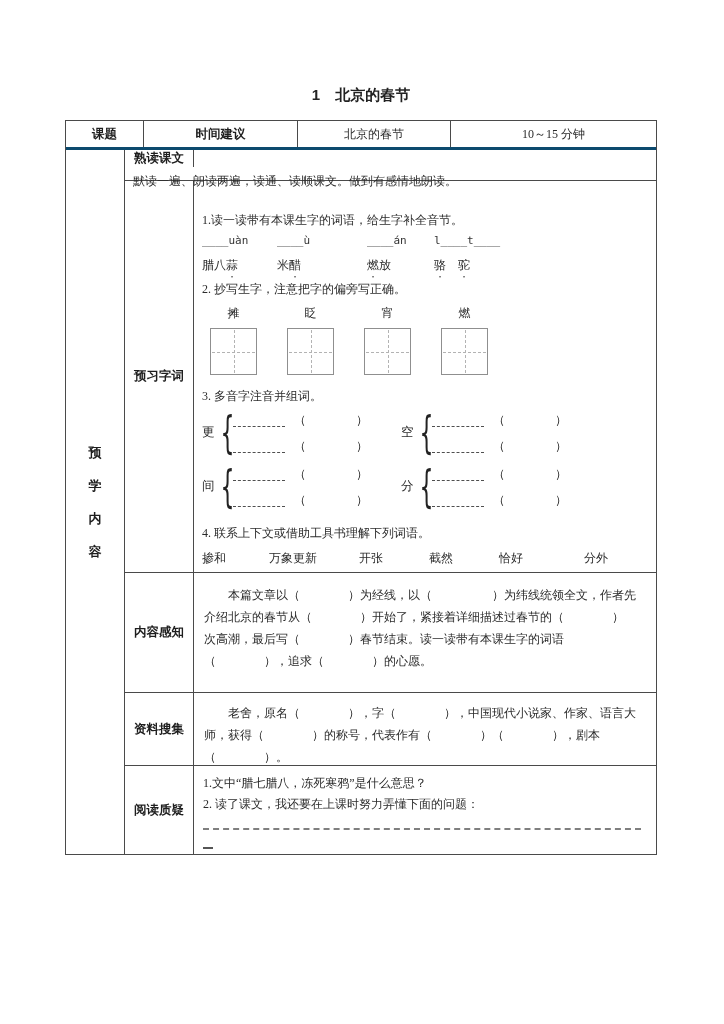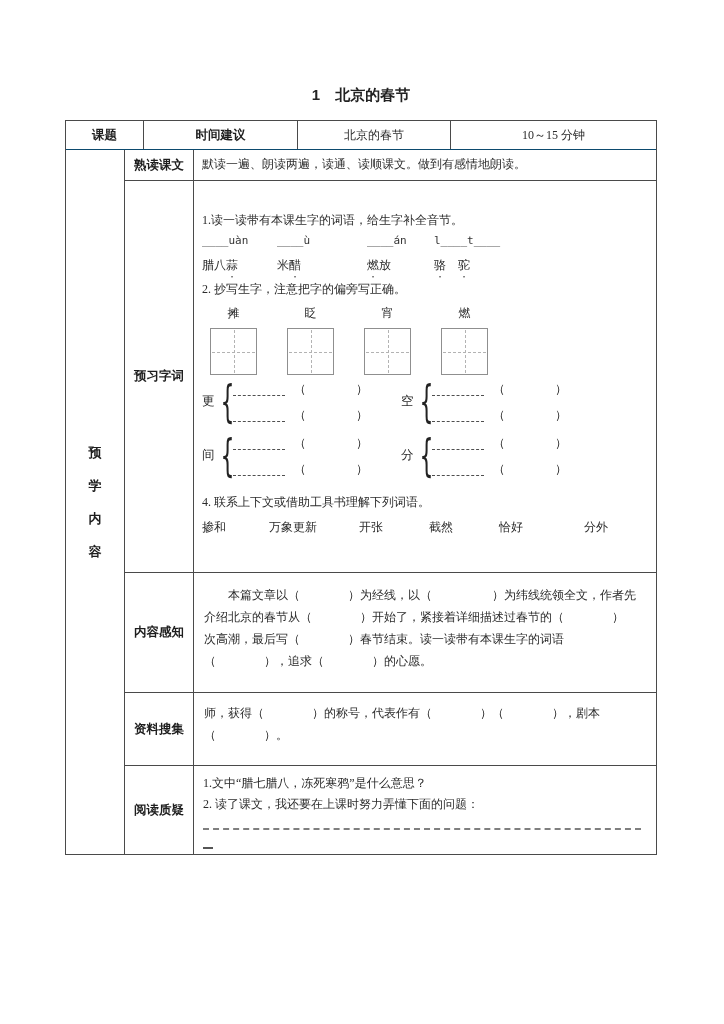--- a/index.html
+++ b/index.html
@@ -11,34 +11,34 @@
   }
   .title {
     position:absolute; left:65px; top:86px; width:592px;
     text-align:center; font-weight:bold; font-size:15px;
     font-family:"Liberation Sans","DejaVu Sans",sans-serif; color:#222;
   }
   .tbl {
     position:absolute; left:65px; top:120px; width:592px; height:735px;
     border:1px solid #4a4a4a;
   }
-  .hrow { display:flex; height:29px; border-bottom:1px solid #0c4a6e; }
+  .hrow { display:flex; height:29px; border-bottom:3px solid #0c4a6e; }
   .hcell { display:flex; align-items:center; justify-content:center; border-left:1px solid #4a4a4a; }
   .hcell:first-child { border-left:none; }
   .hlabel { font-family:"Liberation Sans","DejaVu Sans",sans-serif; font-weight:bold; font-size:12.5px; color:#1e1e1e; }
   .w1{width:77px;} .w2{width:153px;} .w3{width:154px;} .w4{flex:1;}
   .tbody { display:flex; height:705px; }
   .leftcol {
     width:59px; border-right:1px solid #4a4a4a;
     display:flex; flex-direction:column; align-items:center; justify-content:center; gap:15px;
     font-family:"Liberation Sans","DejaVu Sans",sans-serif; font-weight:bold; font-size:13px; color:#1e1e1e;
   }
   .rightcol { flex:1; display:flex; flex-direction:column; }
   .trow { display:flex; border-top:1px solid #4a4a4a; }
-  .trow:first-child { border-top:none; }
+  .trow:first-child { border-top:none;flex-direction:column; }
   .rlabel {
     width:69px; border-right:1px solid #4a4a4a;
     display:flex; align-items:center; justify-content:center;
     font-family:"Liberation Sans","DejaVu Sans",sans-serif; font-weight:bold; font-size:12.5px; color:#1e1e1e;
   }
   .rcontent { flex:1; position:relative; }
   .h-shudu{height:30px;} .h-yuxi{height:392px;} .h-ganzhi{height:120px;} .h-ziliao{height:73px;} .h-zhiyi{height:90px;}
   .shudu-text { line-height:29px; padding-left:8px; white-space:nowrap; }
 
   .yuxi-content { padding:29px 6px 0 8px; }
@@ -133,20 +133,21 @@
                   <span>眨</span>
                   <span>宵</span>
                   <span>燃</span>
                 </div>
               <div class="grid-row" id="grid-row">
                   <div class="tzg"></div>
                   <div class="tzg"></div>
                   <div class="tzg"></div>
                   <div class="tzg"></div>
                 </div>
+              <div class="q q3">3. 多音字注音并组词。</div>
               <div class="poly-grid" id="poly-grid">
                   <div class="poly-entry">
                     <span class="poly-char">更</span>
                     <span class="brace">{</span>
                     <div class="poly-lines">
                       <div class="poly-line">
                         <span class="pblank"></span>
                         <span class="paren">（</span>
                         <span class="pgap"></span>
                         <span class="paren">）</span>
@@ -236,20 +237,21 @@
                 <div class="line">次高潮，最后写（　　　　）春节结束。读一读带有本课生字的词语</div>
                 <div class="line">（　　　　），追求（　　　　）的心愿。</div>
               </div>
           </div>
         </div>
 
         <div class="trow h-ziliao">
           <div class="rlabel">资料搜集</div>
           <div class="rcontent">
             <div class="para para-ziliao" id="ziliao-lines">
+                <div class="line indent">老舍，原名（　　　　），字（　　　　），中国现代小说家、作家、语言大</div>
                 <div class="line">师，获得（　　　　）的称号，代表作有（　　　　）（　　　　），剧本</div>
                 <div class="line">（　　　　）。</div>
               </div>
           </div>
         </div>
 
         <div class="trow h-zhiyi">
           <div class="rlabel">阅读质疑</div>
           <div class="rcontent">
             <div class="zhiyi-content">

